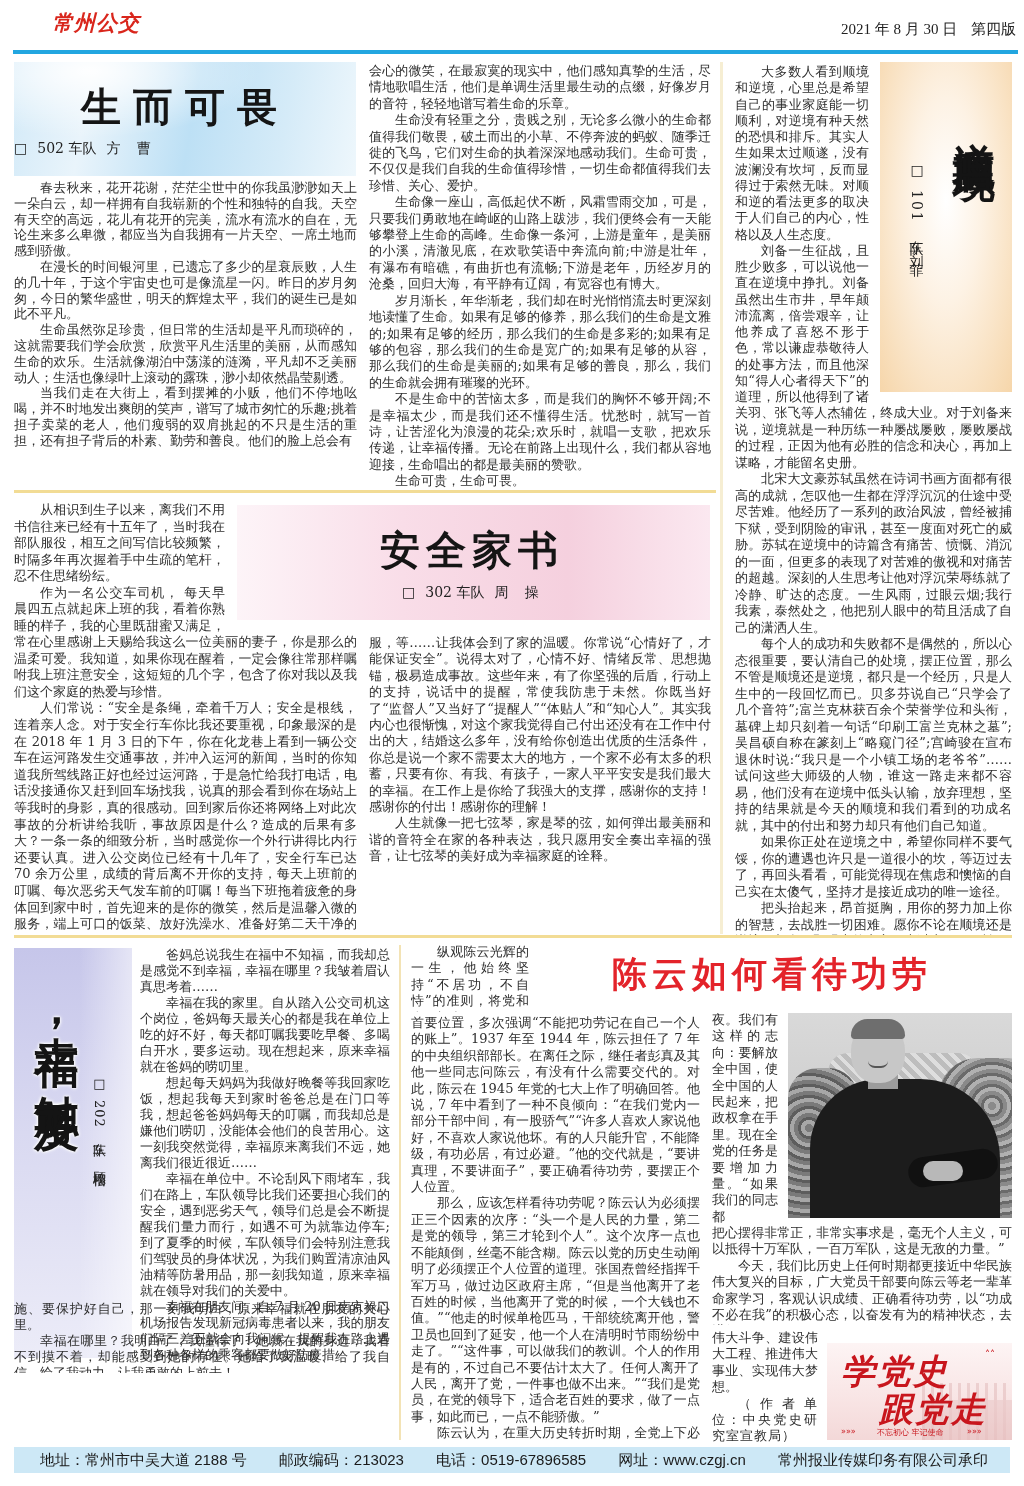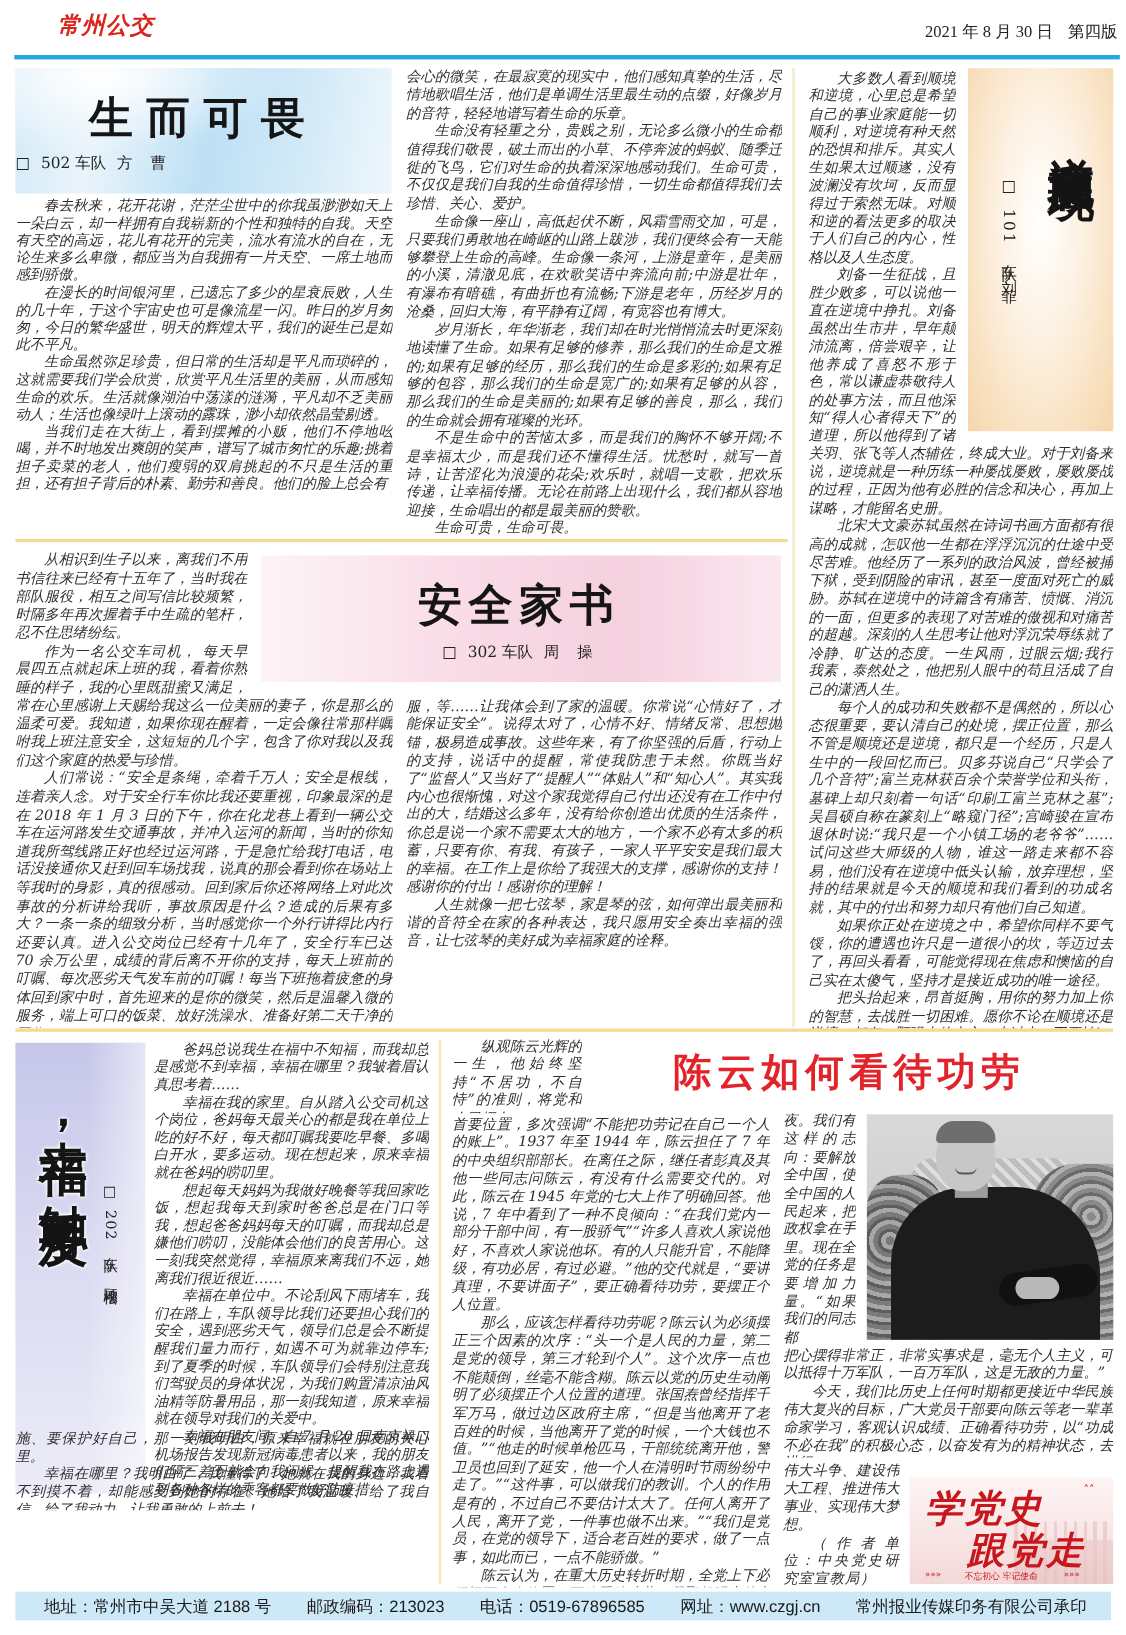--- a/index.html
+++ b/index.html
@@ -14,21 +14,21 @@
     .dateline span + span { margin-left:10px; }
     .blue-rule { left:13px; top:50px; width:1005px; height:4px; background:#22a6e0; }
 
     
     .gold-h { height:3px; background:#f2dc95; }
     .gold-v { width:3px; background:#f6eed3; }
 
     
     .txt { position:absolute; font-family:"DejaVu Serif", serif; font-size:13px; color:#2e2e2e;
            text-align:justify; overflow:hidden; }
-    .txt p { margin:0; text-indent:2em;font-style:italic; }
+    .txt p { margin:0; text-indent:2em; }
     .txt p.cont { text-indent:0; }
 
     
     .box { position:absolute; overflow:hidden; }
     .box-life { left:14px; top:62px; width:342px; height:114px;
       background:
         radial-gradient(ellipse at 22% 8%, rgba(255,255,255,0.95) 0%, rgba(255,255,255,0) 45%),
         linear-gradient(100deg, #d3eaf8 0%, #e9f4fb 22%, #bde0f5 52%, #d5ebf8 78%, #eef7fc 100%); }
     .box-adv { left:880px; top:62px; width:132px; height:330px;
       background: radial-gradient(ellipse at 50% 42%, #ffffff 0%, #fdf2e4 38%, #f6d6aa 100%); }

